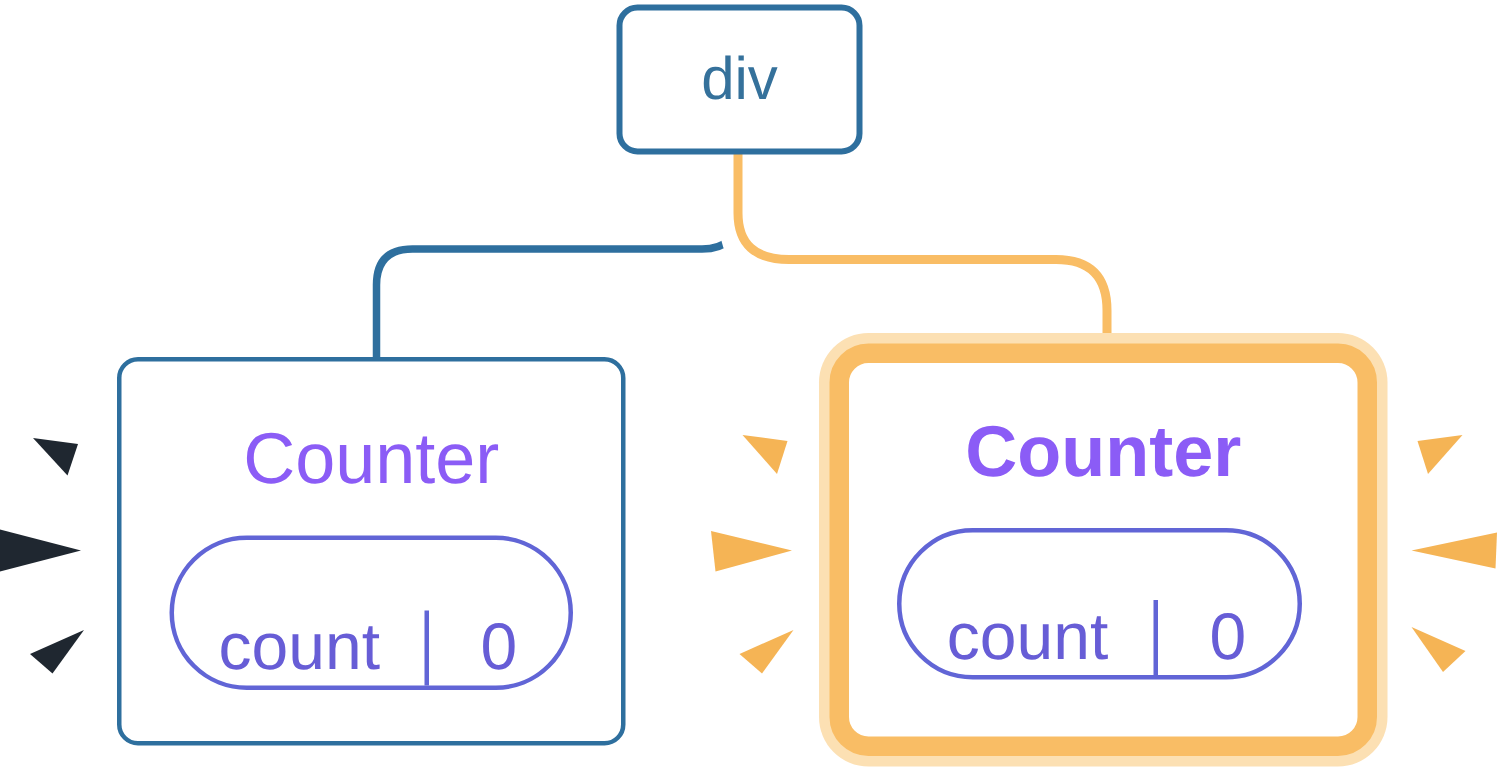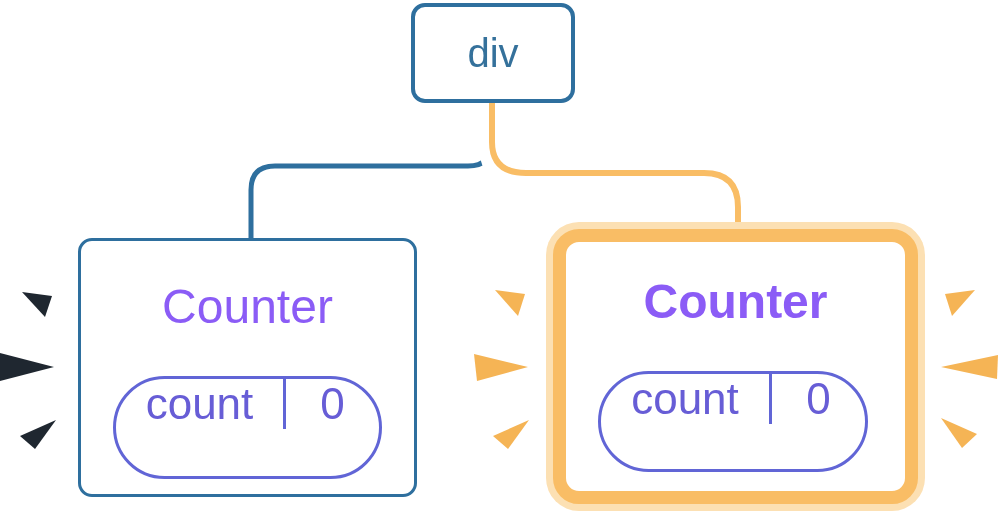--- a/index.html
+++ b/index.html
@@ -74,25 +74,24 @@
   .counter-right .counter-title {
     margin-top: 36px;
     font-weight: 700;
   }
   .state-pill {
     position: absolute;
     box-sizing: border-box;
     border: 3px solid #6165d6;
     border-radius: 60px;
     display: flex;
-    align-items: flex-start;
+    align-items: flex-end;
     color: #675dd6;
     font-size: 44px;
     background: #ffffff;
-    margin-top: 19px;
   }
   .counter-left .state-pill {
     left: 32px;
     top: 116px;
     width: 269px;
     height: 103px;
   }
   .counter-right .state-pill {
     left: 32px;
     top: 110px;

